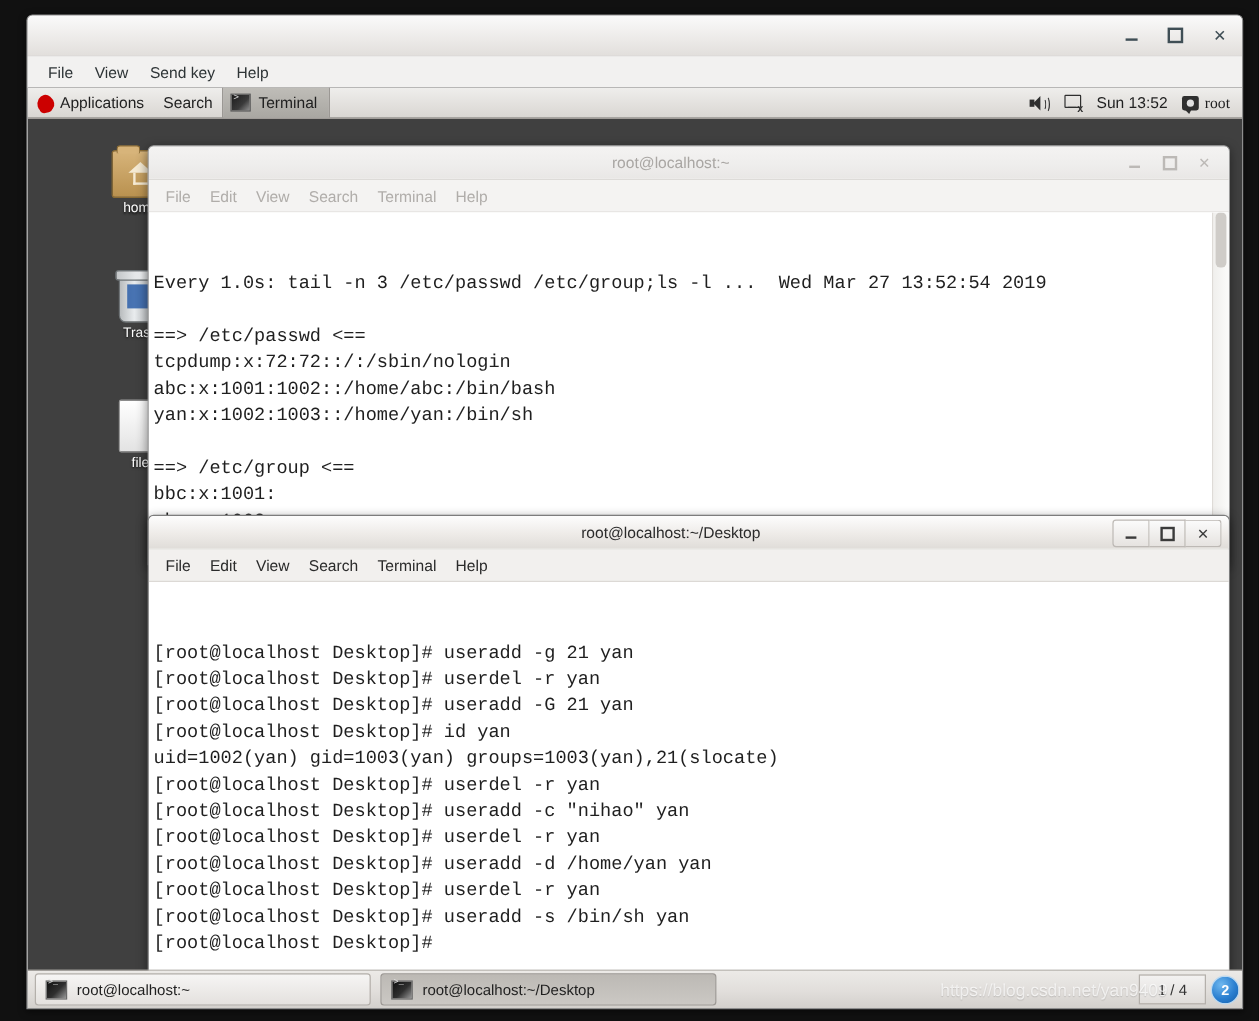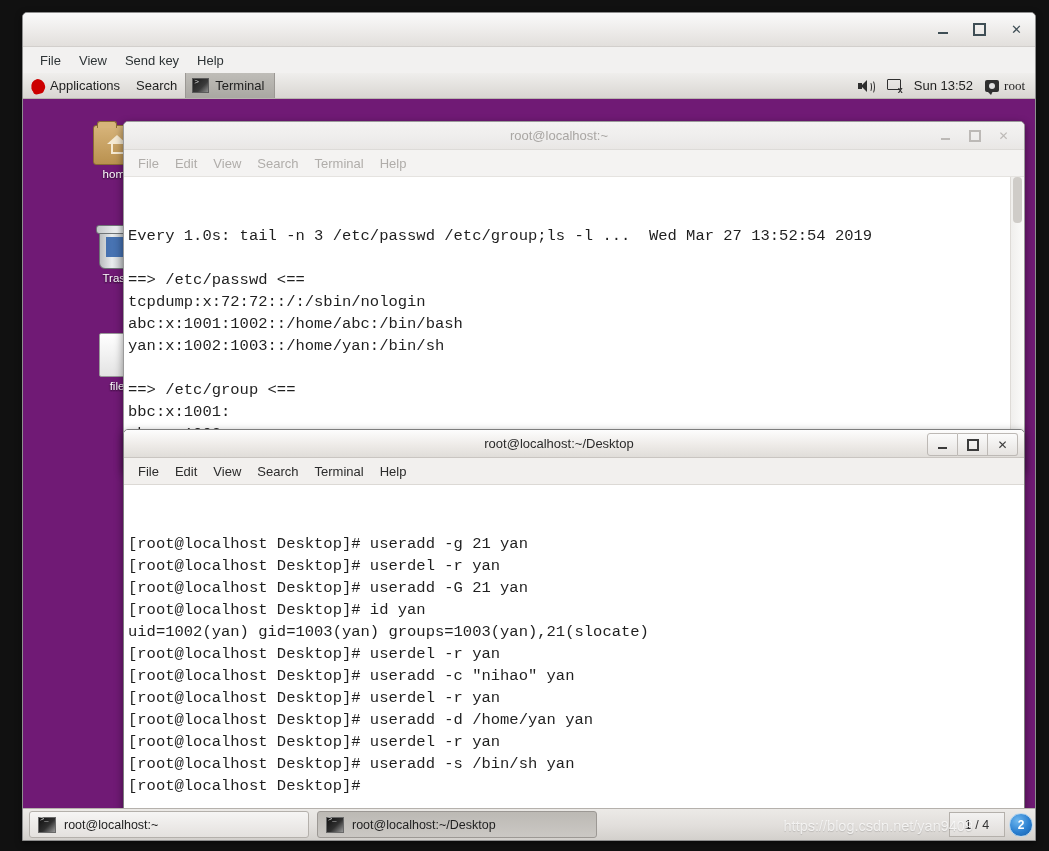--- a/index.html
+++ b/index.html
@@ -64,21 +64,21 @@
     font-size: 13px;
     color: #2e3436;
   }
   .vv-menubar .mi { padding: 3px 9px; cursor: default; }
 
   
   .guest {
     position: absolute;
     left: 0; top: 60px;
     width: 1012px; height: 767px;
-    background: #701a75;
+    background: #404040;
     overflow: hidden;
   }
 
   
   .gpanel {
     position: absolute; left: 0; top: 0;
     width: 1012px; height: 25px;
     background: linear-gradient(to bottom,#efeeec 0%, #e4e2df 50%, #d9d6d2 100%);
     border-bottom: 1px solid #b8b4ae;
     display: flex; align-items: center;

